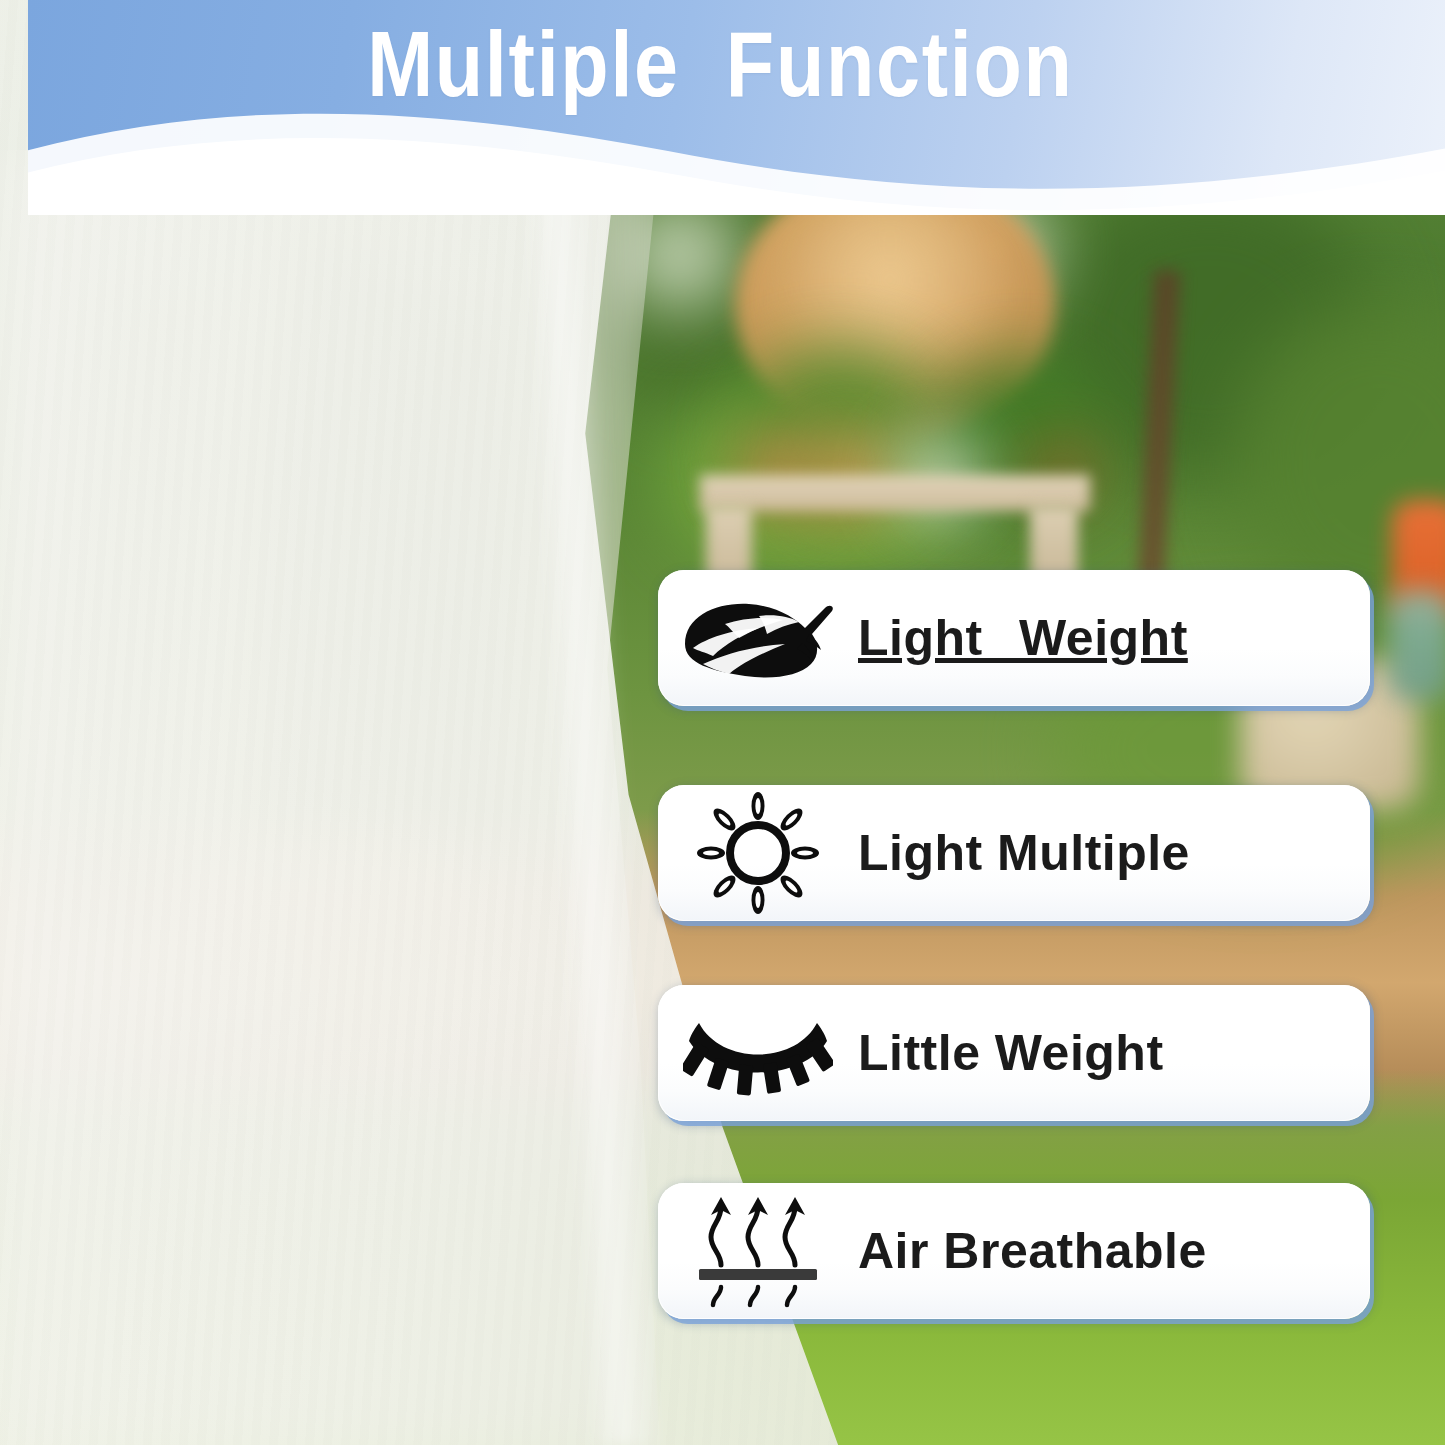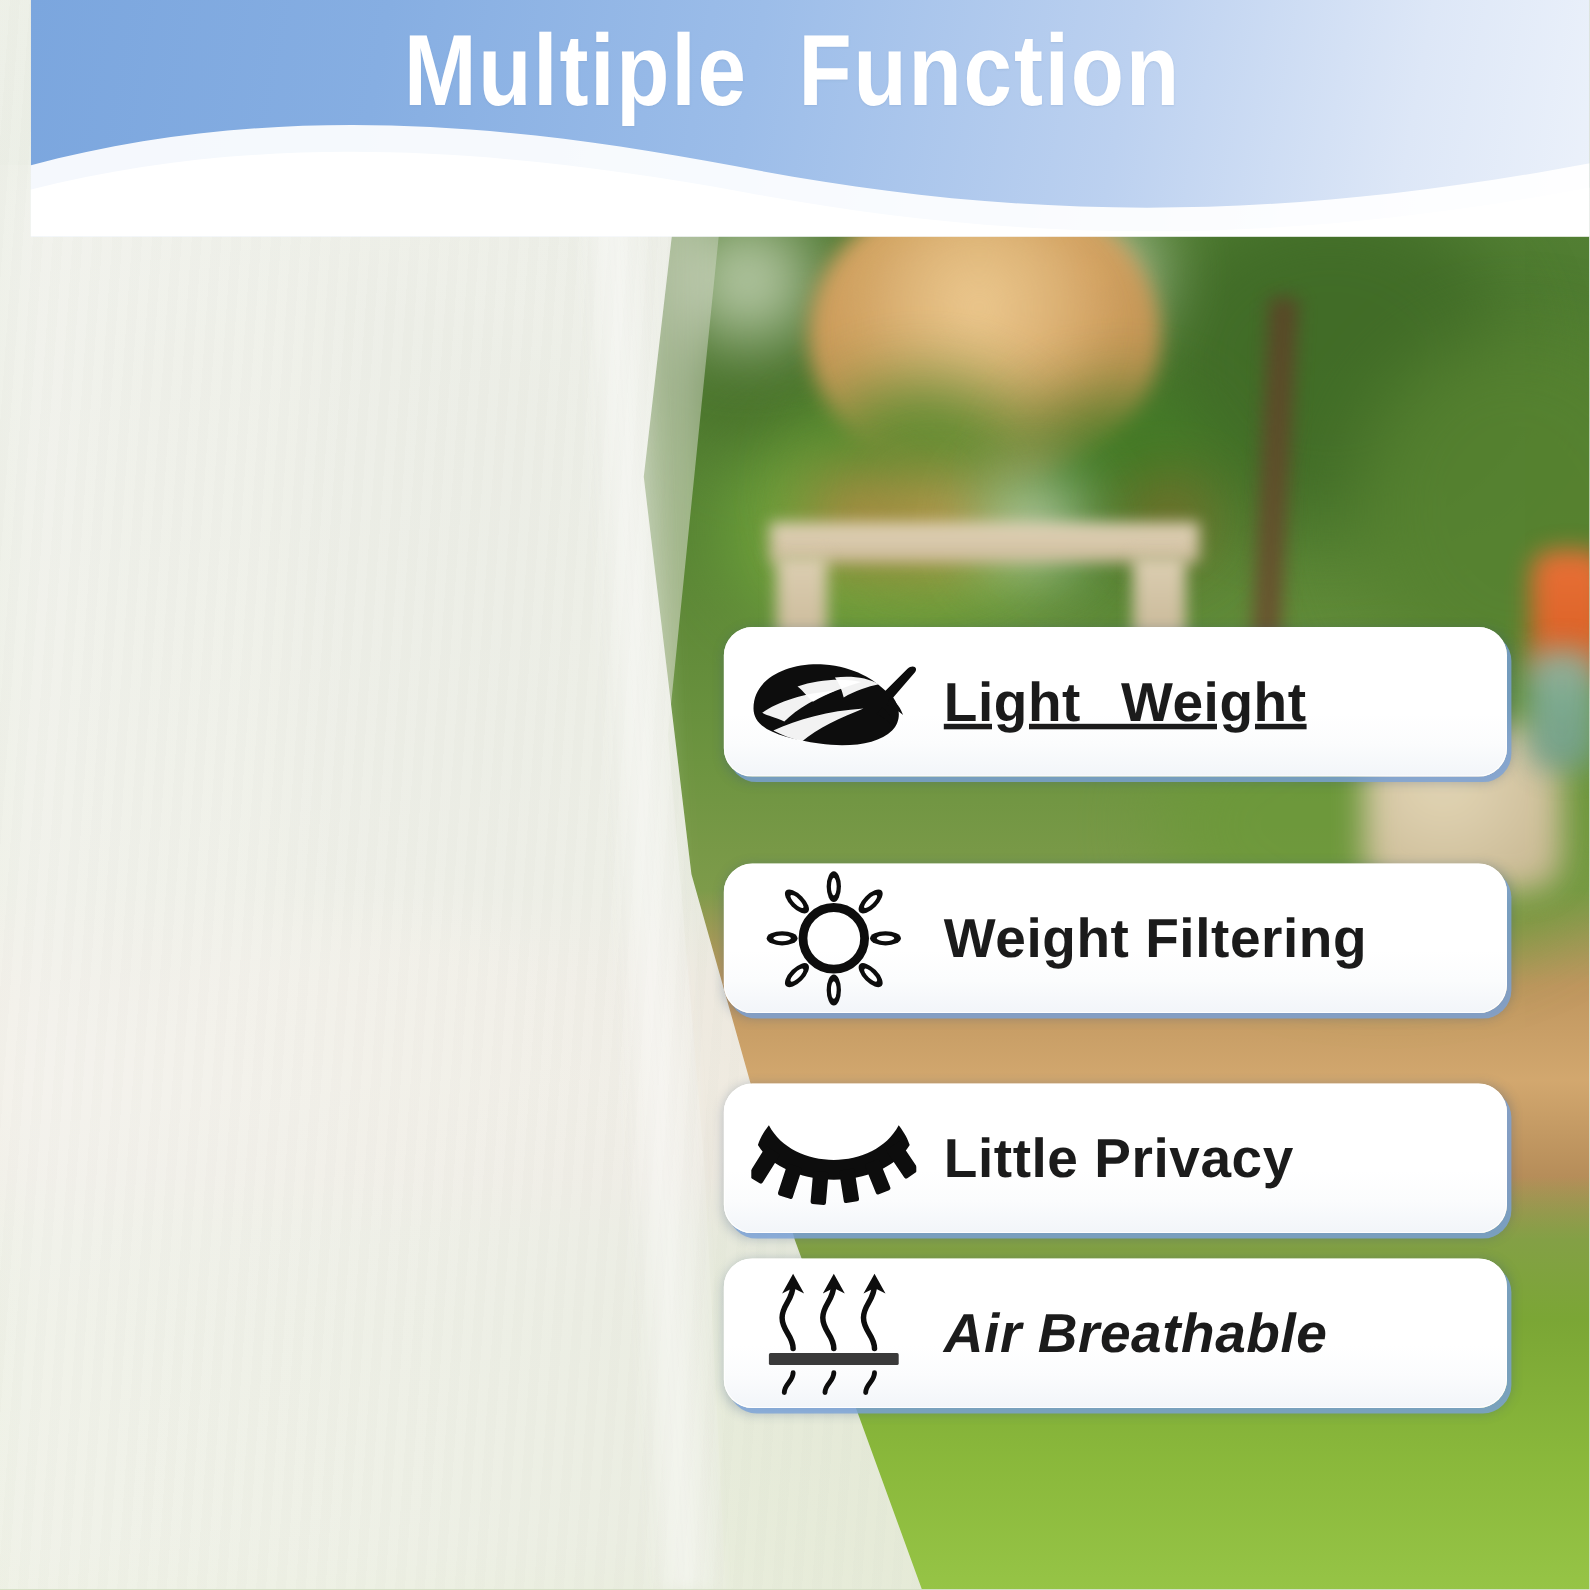--- a/index.html
+++ b/index.html
@@ -329,21 +329,21 @@
       4px 5px 0 0 rgba(123,163,217,0.80),
       2px 3px 10px 2px rgba(60,90,130,0.30),
       0 0 0 1px rgba(255,255,255,0.9) inset;
     display: flex;
     align-items: center;
     box-sizing: border-box;
   }
   .pill-1 { top: 570px; }
   .pill-2 { top: 785px; }
   .pill-3 { top: 985px; }
-  .pill-4 { top: 1144px; font-style: italic; }
+  .pill-4 { top: 1183px; }
 
   .pill-icon {
     width: 200px;
     min-width: 200px;
     height: 136px;
     display: flex;
     align-items: center;
     justify-content: center;
   }
   .pill-label {
@@ -456,41 +456,41 @@
           <ellipse cx="62" cy="109" rx="2.6" ry="8"></ellipse>
           <ellipse cx="15" cy="62" rx="8" ry="2.6"></ellipse>
           <ellipse cx="109" cy="62" rx="8" ry="2.6"></ellipse>
           <ellipse cx="28.5" cy="28.5" rx="2.6" ry="8" transform="rotate(-45 28.5 28.5)"></ellipse>
           <ellipse cx="95.5" cy="28.5" rx="2.6" ry="8" transform="rotate(45 95.5 28.5)"></ellipse>
           <ellipse cx="28.5" cy="95.5" rx="2.6" ry="8" transform="rotate(45 28.5 95.5)"></ellipse>
           <ellipse cx="95.5" cy="95.5" rx="2.6" ry="8" transform="rotate(-45 95.5 95.5)"></ellipse>
         </g>
       </svg>
     </div>
-    <div class="pill-label">Weight Filtering</div>
+    <div class="pill-label">Light Multiple</div>
   </div>
 
   <div class="pill pill-3">
     <div class="pill-icon">
       <svg width="150" height="92" viewBox="0 0 150 92">
 
         <path d="M16,16 C38,58 112,58 134,16 C140,24 142,28 144,34
                  C118,76 32,76 6,34 C8,28 10,24 16,16 Z" fill="#0d0d0d"></path>
 
         <g fill="#0d0d0d">
           <rect x="4" y="36" width="15" height="32" rx="2" transform="rotate(32 11 52)"></rect>
           <rect x="28" y="52" width="14" height="30" rx="2" transform="rotate(18 35 67)"></rect>
           <rect x="55" y="58" width="14" height="30" rx="2" transform="rotate(5 62 73)"></rect>
           <rect x="82" y="56" width="14" height="30" rx="2" transform="rotate(-9 89 71)"></rect>
           <rect x="108" y="48" width="14" height="30" rx="2" transform="rotate(-22 115 63)"></rect>
           <rect x="130" y="32" width="15" height="32" rx="2" transform="rotate(-34 137 48)"></rect>
         </g>
       </svg>
     </div>
-    <div class="pill-label">Little Privacy</div>
+    <div class="pill-label">Little Weight</div>
   </div>
 
   <div class="pill pill-4">
     <div class="pill-icon">
       <svg width="126" height="120" viewBox="0 0 126 120">
         <g stroke="#0d0d0d" stroke-width="5" fill="none" stroke-linecap="round">
 
           <path d="M26,74 C26,62 16,58 16,46 C16,34 26,30 26,16"></path>
           <path d="M63,74 C63,62 53,58 53,46 C53,34 63,30 63,16"></path>
           <path d="M100,74 C100,62 90,58 90,46 C90,34 100,30 100,16"></path>

